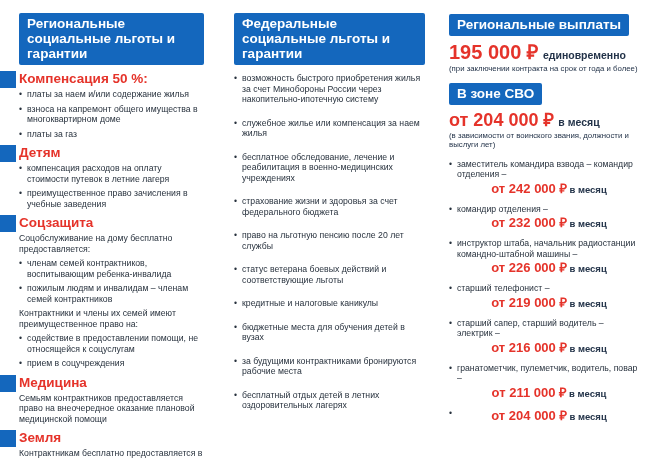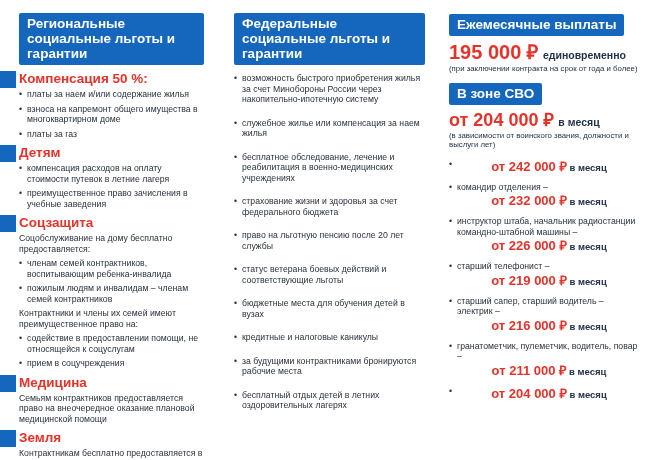--- a/index.html
+++ b/index.html
@@ -124,47 +124,48 @@
 
   <div class="col col-mid">
     <div class="hdr-box">Федеральные социальные льготы и гарантии</div>
     <ul class="gap-list first-gap">
       <li>возможность быстрого приобретения жилья за счет Минобороны России через накопительно-ипотечную систему</li>
       <li>служебное жилье или компенсация за наем жилья</li>
       <li>бесплатное обследование, лечение и реабилитация в военно-медицинских учреждениях</li>
       <li>страхование жизни и здоровья за счет федерального бюджета</li>
       <li>право на льготную пенсию после 20 лет службы</li>
       <li>статус ветерана боевых действий и соответствующие льготы</li>
+      <li>кредитные и налоговые каникулы</li>
       <li>бюджетные места для обучения детей в вузах</li>
-      <li>кредитные и налоговые каникулы</li>
       <li>за будущими контрактниками бронируются рабочие места</li>
       <li>бесплатный отдых детей в летних оздоровительных лагерях</li>
     </ul>
   </div>
 
   <div class="col col-right">
-    <div class="hdr-box inline">Ежемесячные выплаты</div>
+    <div class="hdr-box inline">Региональные выплаты</div>
 
     <div class="amt-row">
       <span class="amt-big">195 000 ₽</span>
       <span class="amt-sfx">единовременно</span>
     </div>
     <div class="note">(при заключении контракта на срок от года и более)</div>
 
     <div class="svo-box">
       <div class="hdr-box inline">В зоне СВО</div>
       <div class="amt-row">
         <span class="amt-big mid">от 204 000 ₽</span>
         <span class="amt-sfx">в месяц</span>
       </div>
       <div class="note">(в зависимости от воинского звания, должности и выслуги лет)</div>
     </div>
 
     <ul class="pos-list">
       <li>
+        <div class="pos-role">заместитель командира взвода – командир отделения –</div>
         <div class="pos-amt">
           <span class="amt">от 242 000 ₽</span>
           <span class="sfx">в месяц</span>
         </div>
       </li>
       <li>
         <div class="pos-role">командир отделения –</div>
         <div class="pos-amt">
           <span class="amt">от 232 000 ₽</span>
           <span class="sfx">в месяц</span>

